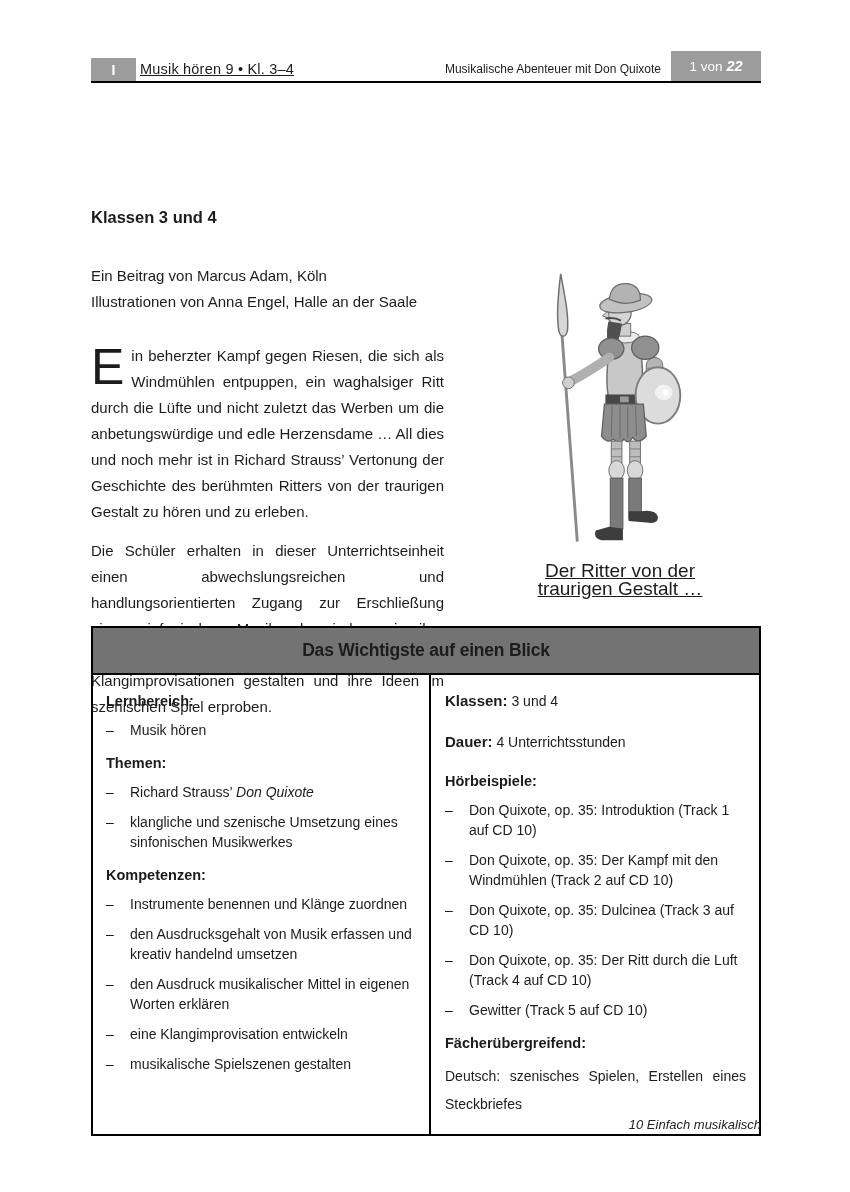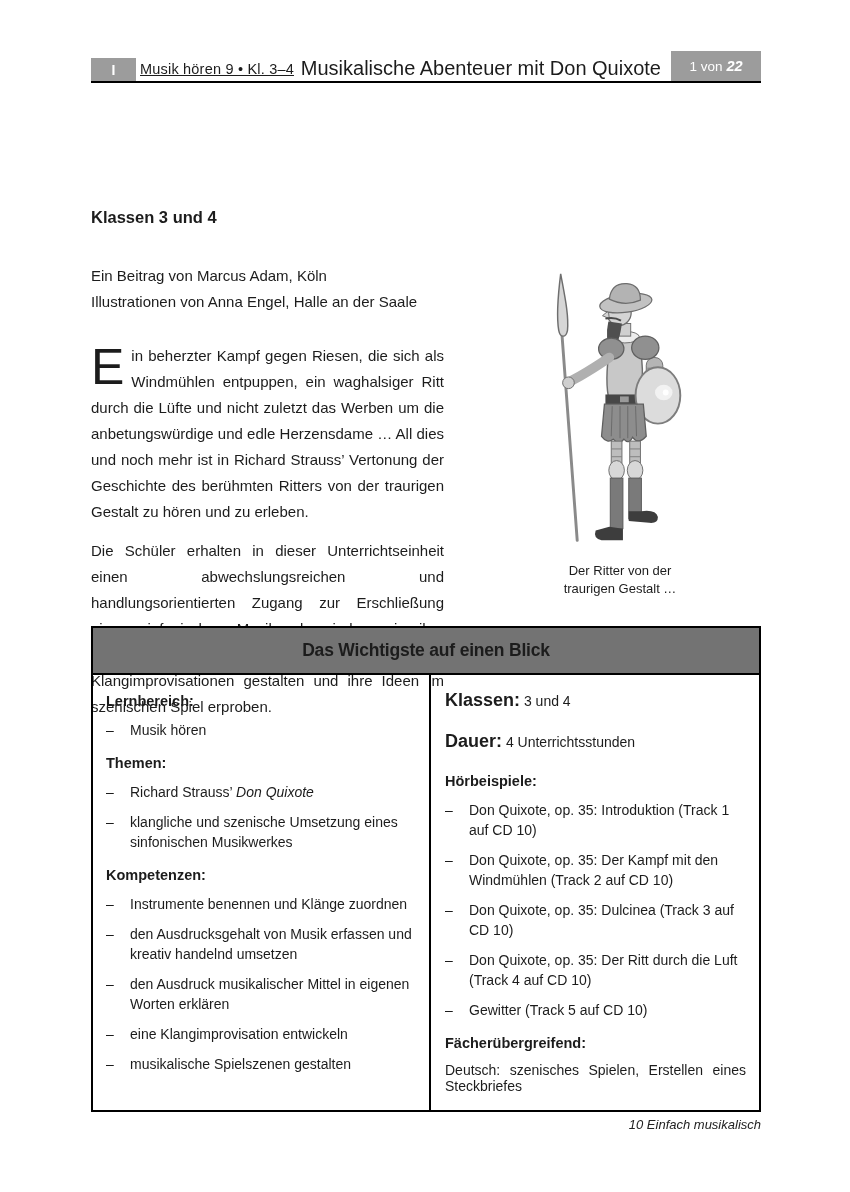--- a/index.html
+++ b/index.html
@@ -10,55 +10,55 @@
   
   .header {
     position:absolute; left:91px; top:56px; width:670px; height:25px;
     border-bottom:2.5px solid #000; display:flex; align-items:flex-end;
     box-sizing:content-box;
   }
   .badge { background:#9c9c9c; color:#fff; display:flex; align-items:center; justify-content:center; }
   .badge-section { width:45px; height:23px; font-size:14px; font-weight:bold; }
   .header-course { margin-left:4px; font-size:14.5px; letter-spacing:0.2px; align-self:center;text-decoration:underline; }
   .header-spacer { flex:1; }
-  .header-topic { font-size:20px; margin-right:10px; align-self:center; }
+  .header-topic { font-size:12px; margin-right:10px; align-self:center; }
   .badge-page { width:90px; height:30px; font-size:13.5px; gap:4px; }
   .badge-page .total { font-weight:bold; font-size:14.5px;font-style:italic; }
   
   .title-block { position:absolute; left:91px; top:108px; width:672px; }
   .title-line1 { font-size:27px; font-weight:bold; letter-spacing:-0.4px; line-height:30px; }
   .title-line2 { font-size:19px; font-weight:bold; letter-spacing:-0.3px; margin-top:11px; }
   .subtitle { position:absolute; left:91px; top:208px; font-size:16.5px; font-weight:bold; }
   .byline { position:absolute; left:91px; top:263px; font-size:15px; line-height:26px; }
   
   .intro { position:absolute; left:91px; top:343px; width:353px; font-size:15px; line-height:26px; text-align:justify; }
   .intro p { margin:0; }
   .intro p + p { margin-top:13px; }
   .dropcap { float:left; font-size:50px; line-height:42px; padding:3px 7px 0 0; }
   
   .illustration { position:absolute; left:545px; top:270px; width:150px; height:282px; }
-  .ill-caption { position:absolute; left:520px; top:562px; width:200px; text-align:center; font-size:13px; line-height:18px; }
+  .ill-caption { position:absolute; left:520px; top:562px; width:200px; text-align:center; font-size:19px; line-height:18px;text-decoration:underline; }
   
   .overview { position:absolute; left:91px; top:626px; width:666px; border:2px solid #000; }
   .ov-header {
     background:#737373; border-bottom:2px solid #000; height:45px;
     display:flex; align-items:center; justify-content:center;
     font-size:17.5px; font-weight:bold; letter-spacing:-0.2px;
   }
   .ov-body { display:flex; min-height:421px; align-items:stretch; }
   .ov-left { width:338px; flex:none; border-right:2px solid #000; padding:3px 14px 16px 13px; box-sizing:border-box; }
   .ov-right { flex:1; padding:3px 13px 16px 14px; box-sizing:border-box; }
   .ov-heading { font-weight:bold; font-size:14.5px; margin:15px 0 11px; }
   .li { display:flex; margin:0 0 10px; font-size:14px; line-height:20px; }
   .li .dash { width:24px; flex:none; }
   .li .li-text { flex:1; }
   .kv { font-size:14px; line-height:19px; margin:13px 0 21px; }
-  .kv b { font-size:18px; }
+  .kv b { font-size:15px; }
   .just { text-align:justify; }
-  .faecher-text { font-size:14px; line-height:16px; margin:0; }
+  .faecher-text { font-size:14px; line-height:28px; margin:0; }
   
   .footer { position:absolute; right:89px; top:1117px; font-style:italic; font-size:13px; color:#222;margin-left:8px; }
   i.run { font-style:italic; }
 </style>
 </head>
 <body>
 
 <div class="page">
 
   <div class="header">

